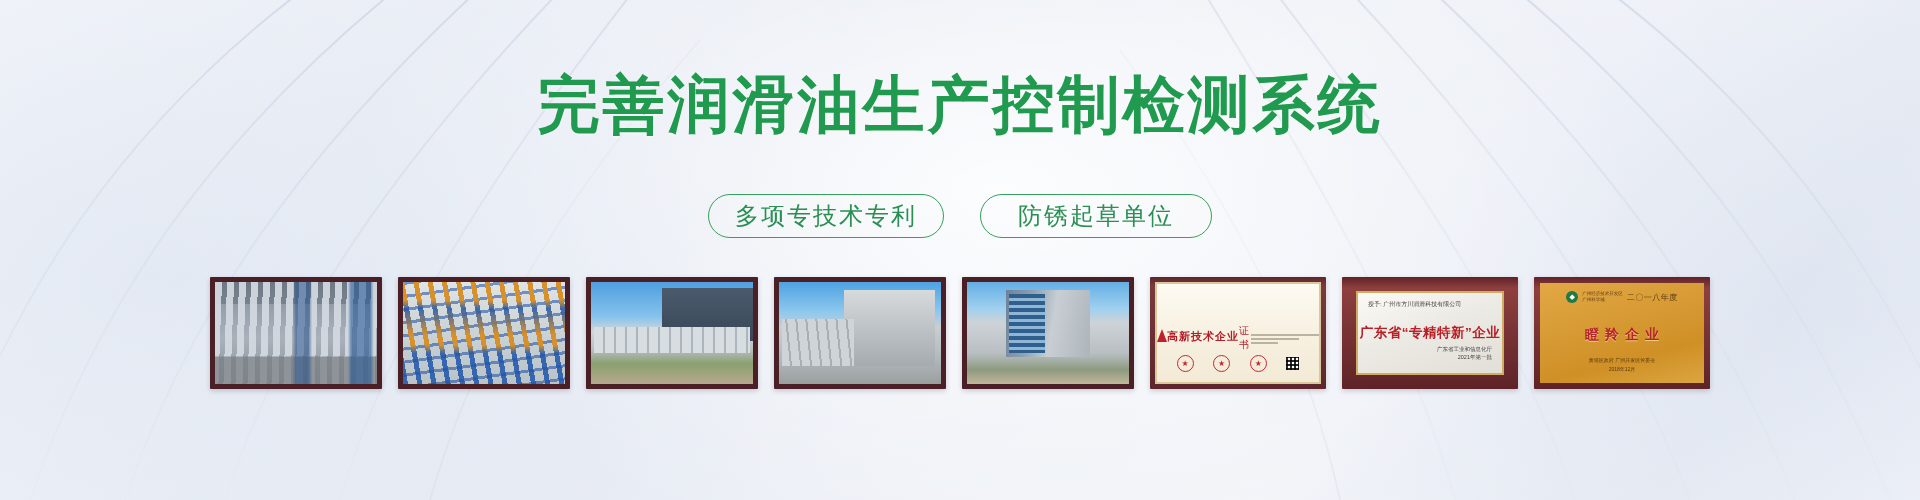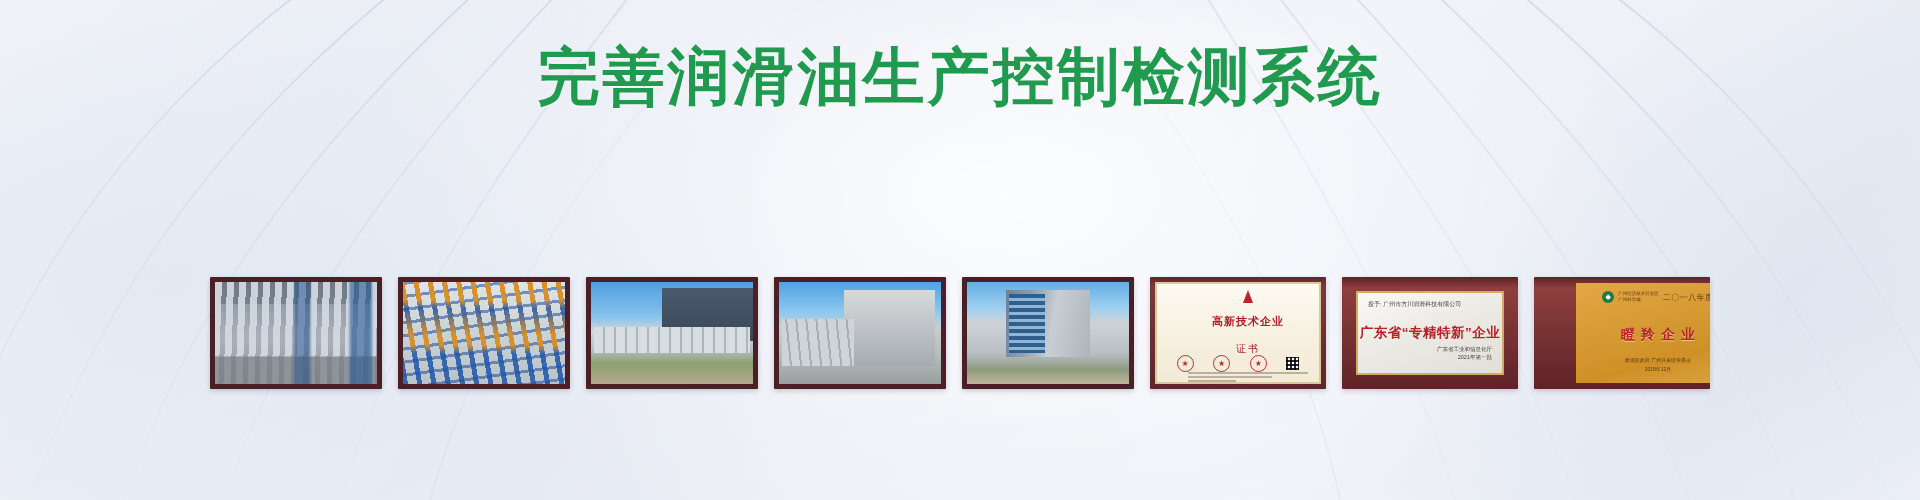--- a/index.html
+++ b/index.html
@@ -40,21 +40,21 @@
     background:
       radial-gradient(ellipse 900px 520px at 52% 38%, rgba(255,255,255,0.85) 0%, rgba(255,255,255,0.25) 45%, rgba(255,255,255,0) 72%),
       radial-gradient(ellipse 1200px 700px at 8% 55%, rgba(218,226,240,0.55) 0%, rgba(218,226,240,0) 62%),
       radial-gradient(ellipse 1000px 640px at 96% 62%, rgba(214,222,238,0.5) 0%, rgba(214,222,238,0) 65%);
     pointer-events: none;
   }
 
   
   .headline-block {
     position: absolute;
-    top: 44px;
+    top: 72px;
     left: 0;
     width: 100%;
     text-align: center;
     font-family: Liberation Serif, serif;
   }
   .title-cn {
     font-size: 62px;
     line-height: 1.08;
     font-weight: 700;
     color: #1f9a4e;
@@ -229,25 +229,24 @@
     padding: 5px;
     box-sizing: border-box;
   }
   .c-cert-inner {
     width: 100%; height: 100%;
     background: linear-gradient(180deg, #fdfaf2 0%, #f7f0e0 55%, #f3ead6 100%);
     border: 2px solid #d8c89a;
     box-sizing: border-box;
     position: relative;
     display: flex;
-    flex-direction: column;
+    flex-direction: row;
     align-items: center;
     justify-content: space-between;
     padding-top: 6px;
-    padding-left: 20px;
   }
   .cert-flame {
     width: 0; height: 0;
     border-left: 5px solid transparent;
     border-right: 5px solid transparent;
     border-bottom: 13px solid #c0202b;
     margin-bottom: 2px;
   }
   .cert-title {
     font-size: 11px;
@@ -328,21 +327,21 @@
     background: linear-gradient(180deg, #5e2327 0%, #8e3f3e 10%, #5e2327 100%);
     padding: 6px;
     box-sizing:border-box;
   }
   .c-gold-inner {
     width:100%;height:100%;
     background: linear-gradient(165deg, #e2a845 0%, #d79a34 40%, #cf9026 70%, #dca53f 100%);
     box-sizing:border-box;
     position:relative;
     display:flex; flex-direction:column;
-    align-items:center; justify-content:center;margin-left:36px;
+    align-items:center; justify-content:center;
   }
   .gold-header {
     position:absolute; top:8px; left:0; right:0;
     display:flex; align-items:center; justify-content:center; gap:4px;
   }
   .gold-logo {
     width:12px;height:12px;border-radius:50%;
     background:#1f7a45; color:#fff;
     font-size:7px; line-height:12px; text-align:center;
   }
@@ -397,20 +396,28 @@
       <path d="M 430 500 C 470 360 550 210 700 40"></path>
       <path d="M 1340 500 C 1312 368 1248 222 1120 50"></path>
     </g>
   </svg>
   <div class="bg-vignette"></div>
 
   <div class="headline-block">
     <h1 class="title-cn">完善润滑油生产控制检测系统</h1>
   </div>
 
+  <div class="pill-row">
+    <div class="pill">
+      <span>多项专技术专利</span>
+    </div>
+    <div class="pill">
+      <span>防锈起草单位</span>
+    </div>
+  </div>
 
   <div class="gallery">
 
     <div class="frame">
       <div class="shot p-equip"></div>
     </div>
 
     <div class="frame">
       <div class="shot p-pipes"></div>
     </div>

